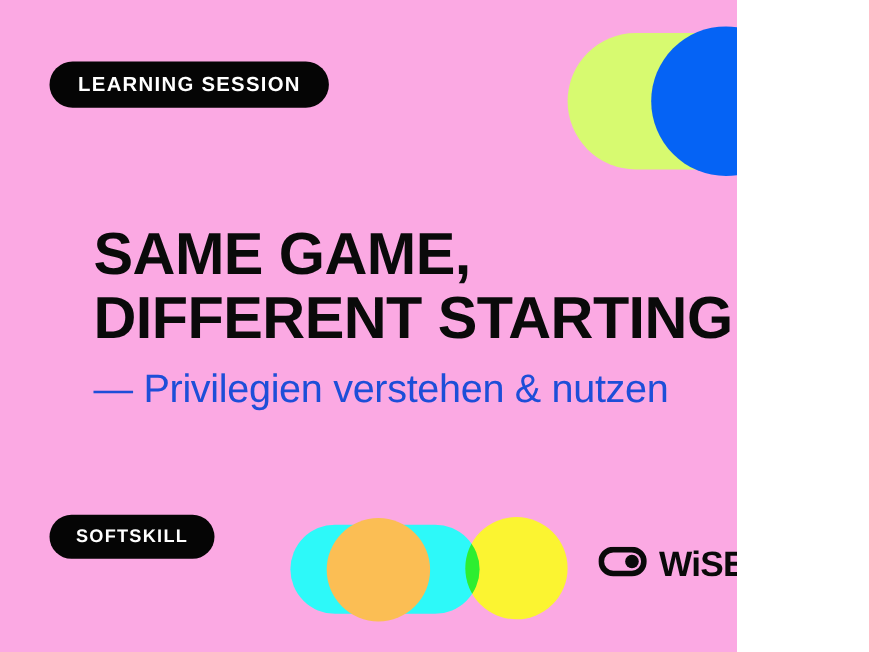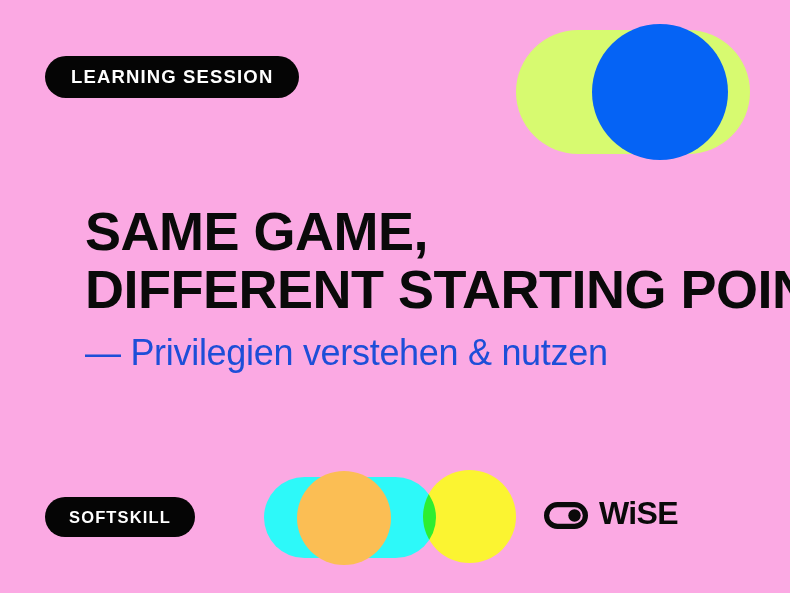--- a/index.html
+++ b/index.html
@@ -2,21 +2,21 @@
 <html><head>
 <meta charset="utf-8">
 <style>
   html, body {
     margin: 0;
     padding: 0;
     background: #ffffff;
   }
   .canvas {
     position: relative;
-    width: 790px;
+    width: 670px;
     height: 593px;
     overflow: hidden;
     background: #fba9e3;
     font-family: "Liberation Sans", sans-serif;
   }
 
   
   .badge {
     position: absolute;
     display: flex;
@@ -31,21 +31,21 @@
   .badge-learning {
     left: 45px;
     top: 56px;
     height: 42px;
     padding: 0 26px;
     font-size: 18.5px;
     letter-spacing: 1.15px;
   }
   .badge-softskill {
     left: 45px;
-    top: 497px;
+    top: 468px;
     height: 40px;
     padding: 0 24px;
     font-size: 16.5px;
     letter-spacing: 1.15px;
   }
 
   
   .shapes-top {
     position: absolute;
     left: 516px;
@@ -138,21 +138,21 @@
     background: #fbbe54;
     border-radius: 50%;
   }
 
   
   .logo {
     position: absolute;
     left: 544px;
     top: 497px;
     display: flex;
-    align-items: flex-end;
+    align-items: flex-start;
     gap: 11px;
   }
   .logo-toggle {
     display: block;
     width: 44px;
     height: 27px;
   }
   .logo-word {
     color: #0a0a0a;
     font-size: 32px;

